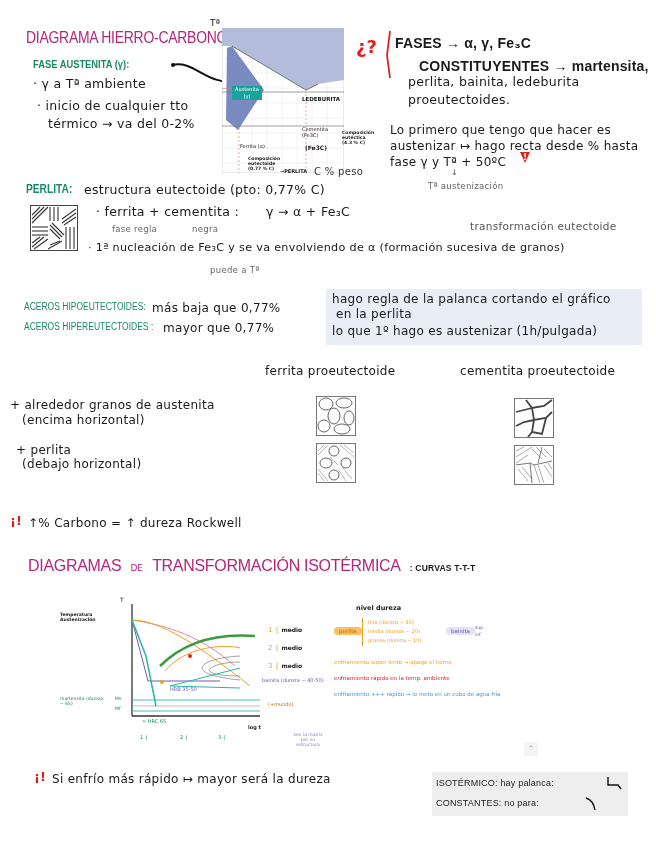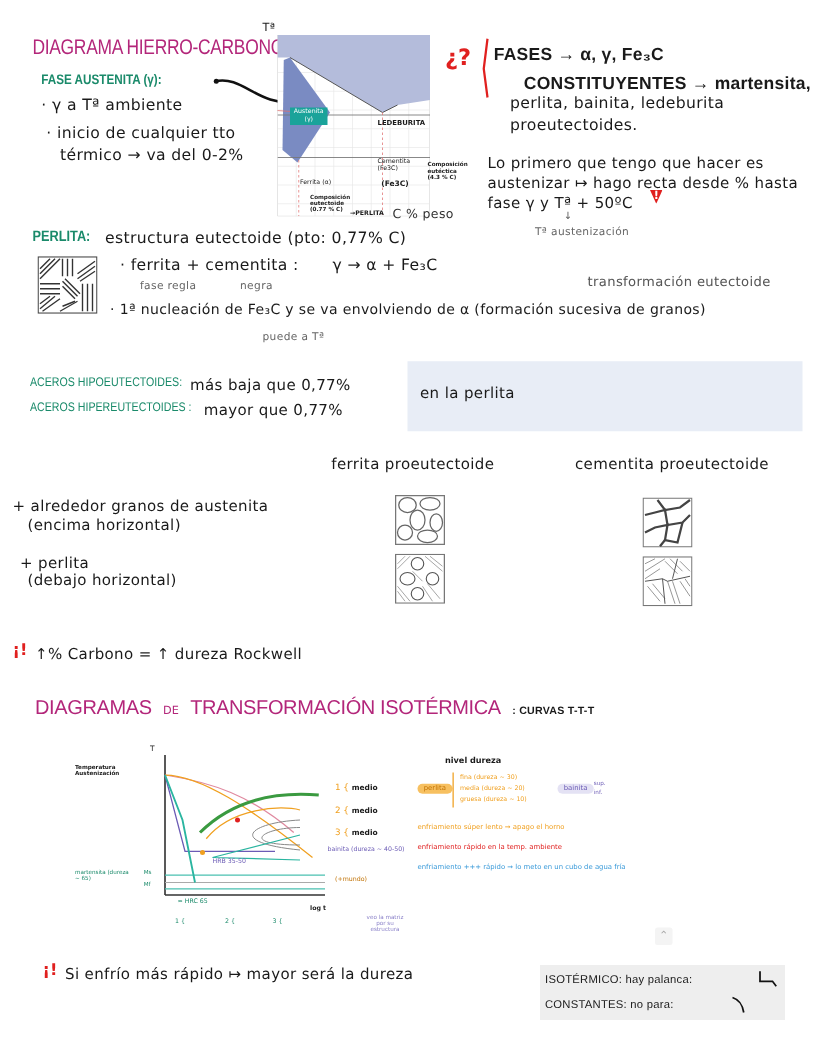--- a/index.html
+++ b/index.html
@@ -135,21 +135,23 @@
 <div class="abs hand" style="left:470px; top:220px; color:#555; font-size:10.5px;">transformación eutectoide</div>
 <div class="abs hand" style="left:88px; top:241px; font-size:11.2px;">· 1ª nucleación de Fe₃C y se va envolviendo de α (formación sucesiva de granos)</div>
 <div class="abs hand gray-note" style="left:210px; top:265px;">puede a Tª</div>
 
 <div class="abs green-cap" style="left:24px; top:301px; font-size:10px; font-weight:normal;">ACEROS HIPOEUTECTOIDES:</div>
 <div class="abs hand" style="left:152px; top:301px;">más baja que 0,77%</div>
 <div class="abs green-cap" style="left:24px; top:321px; font-size:10px; font-weight:normal;">ACEROS HIPEREUTECTOIDES :</div>
 <div class="abs hand" style="left:163px; top:321px;">mayor que 0,77%</div>
 
 <div class="abs blue-box" style="left:326px; top:289px; width:316px; height:56px;">
+  <div class="abs hand" style="left:6px; top:3px;">hago regla de la palanca cortando el gráfico</div>
   <div class="abs hand" style="left:10px; top:18px;">en la perlita</div>
+  <div class="abs hand" style="left:6px; top:35px;">lo que 1º hago es austenizar (1h/pulgada)</div>
 </div>
 
 <div class="abs hand" style="left:265px; top:364px;">ferrita proeutectoide</div>
 <div class="abs hand" style="left:460px; top:364px;">cementita proeutectoide</div>
 
 <div class="abs hand" style="left:10px; top:398px;">+ alrededor granos de austenita</div>
 <div class="abs hand" style="left:22px; top:413px;">(encima horizontal)</div>
 <div class="abs hand" style="left:16px; top:443px;">+ perlita</div>
 <div class="abs hand" style="left:22px; top:457px;">(debajo horizontal)</div>
 

